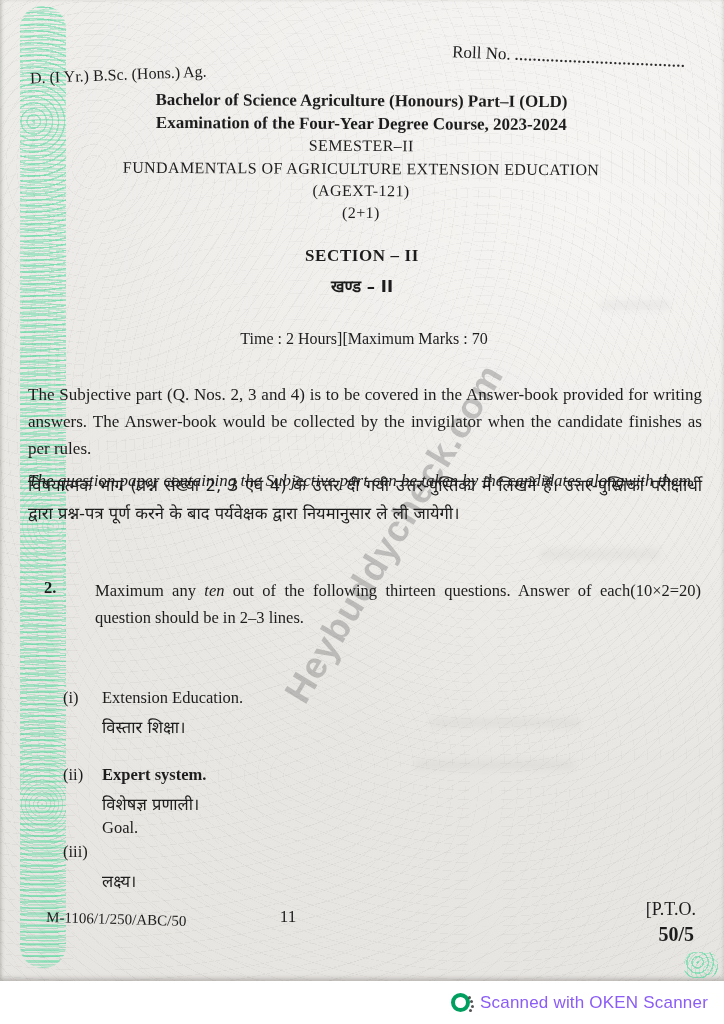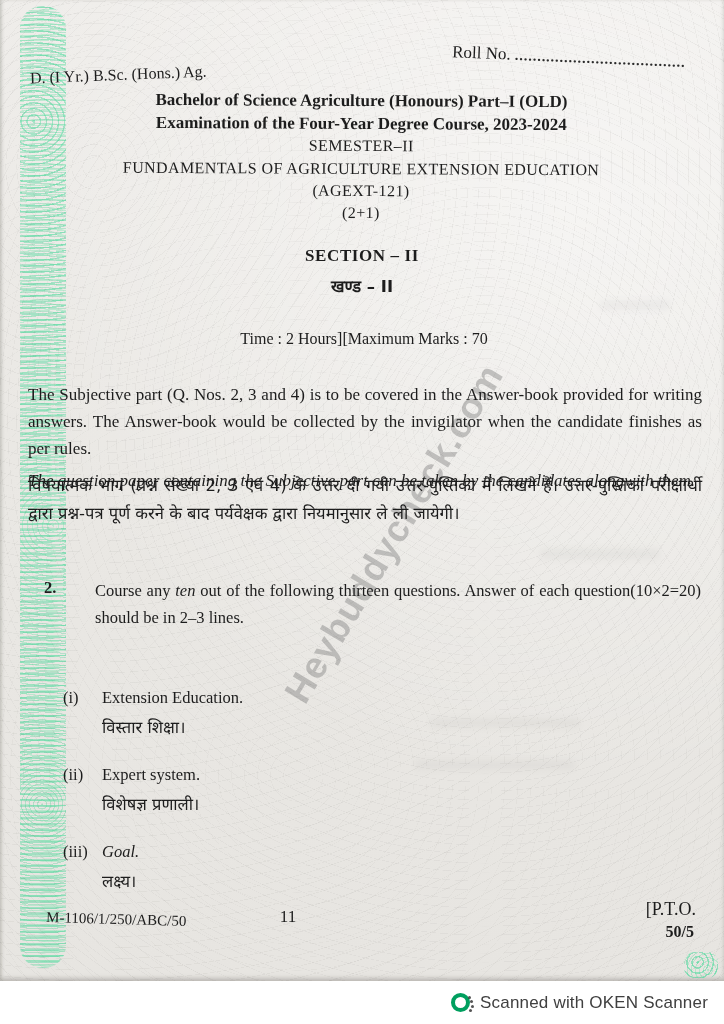--- a/index.html
+++ b/index.html
@@ -78,32 +78,32 @@
   .q-hindi { position:absolute; left:95px; top:628px; width:606px; font-size:16.5px; line-height:27px; }
 
   .item-num { position:absolute; left:63px; width:40px; font-size:16.5px; }
   .item-en  { position:absolute; left:102px; font-size:16.5px; }
   .item-hi  { position:absolute; left:102px; font-size:16.5px;text-align:right; }
 
   
   .f-code { position:absolute; left:46px; top:911px; font-size:15px; transform:rotate(1.6deg); }
   .f-page { position:absolute; left:0; top:907px; width:576px; text-align:center; font-size:17px; }
   .f-pto  { position:absolute; right:28px; top:899px; font-size:18px; }
-  .f-set  { position:absolute; right:30px; top:923px; font-size:16px; font-weight:bold; }
+  .f-set  { position:absolute; right:30px; top:923px; font-size:20px; font-weight:bold; }
 
   
   .scan-bar { position:absolute; left:0; top:981px; width:724px; height:43px; background:#ffffff;
               display:flex; align-items:center; justify-content:flex-end; padding-right:16px; gap:10px;
               font-family:"Liberation Sans", sans-serif; }
   .oken-logo { position:relative; width:19px; height:19px; border-radius:50%;
                border:4.5px solid #009f5f; background:#ffffff; flex:0 0 auto; }
   .oken-logo::after { content:""; position:absolute; left:13px; top:-1px; width:3px; height:3px; border-radius:50%;
                background:#2b2b2b;
                box-shadow: 2px 4px 0 #2b2b2b, 3px 9px 0 #2b2b2b, 1px 13px 0 #2b2b2b; opacity:.8; }
-  .scan-text { font-size:17px; color:#404040; font-weight:500; letter-spacing:.2px; }
+  .scan-text { font-size:17px; color:#8b5cf6; font-weight:500; letter-spacing:.2px; }
 </style>
 </head>
 <body>
 
 <div id="stage">
   <div class="page">
 
     <div class="green-band"></div>
     <div class="green-corner"></div>
 
@@ -137,36 +137,36 @@
       <span>[Maximum Marks : 70</span>
     </div>
 
     <div class="para" style="top:381px;">The Subjective part (Q. Nos. 2, 3 and 4) is to be covered in the Answer-book provided for writing answers. The Answer-book would be collected by the invigilator when the candidate finishes as per rules.</div>
     <div class="para" style="top:467px;font-style:italic;">The question paper containing the Subjective part can be taken by the candidates alongwith them.</div>
     <div class="para hi" style="top:472px; line-height:28px;">विषयात्मक भाग (प्रश्न संख्या 2, 3 एवं 4) के उत्तर दी गयी उत्तर-पुस्तिका में लिखने हैं। उत्तर-पुस्तिका परीक्षार्थी द्वारा प्रश्न-पत्र पूर्ण करने के बाद पर्यवेक्षक द्वारा नियमानुसार ले ली जायेगी।</div>
 
     <div class="q-num">2.</div>
     <div class="q-body">
       <span class="q-marks">(10×2=20)</span>
-      <span>Course any </span><i>ten</i><span> out of the following thirteen questions. Answer of each question should be in 2–3 lines.</span>
+      <span>Maximum any </span><i>ten</i><span> out of the following thirteen questions. Answer of each question should be in 2–3 lines.</span>
     </div>
 
     <div>
       <div class="item-num" style="top:688px;">(i)</div>
       <div class="item-en" style="top:688px;">Extension Education.</div>
       <div class="item-hi hi" style="top:715px;">विस्तार शिक्षा।</div>
     </div>
     <div>
       <div class="item-num" style="top:765px;">(ii)</div>
-      <div class="item-en" style="top:765px;">Expert system.</div>
+      <div class="item-en" style="top:765px;font-weight:bold;">Expert system.</div>
       <div class="item-hi hi" style="top:792px;">विशेषज्ञ प्रणाली।</div>
     </div>
     <div>
       <div class="item-num" style="top:842px;">(iii)</div>
-      <div class="item-en" style="top:842px;font-style:italic;">Goal.</div>
+      <div class="item-en" style="top:818px;">Goal.</div>
       <div class="item-hi hi" style="top:869px;">लक्ष्य।</div>
     </div>
 
     <div class="f-code">M-1106/1/250/ABC/50</div>
     <div class="f-page">11</div>
     <div class="f-pto">[P.T.O.</div>
     <div class="f-set">50/5</div>
   </div>
 
   <div class="scan-bar">

